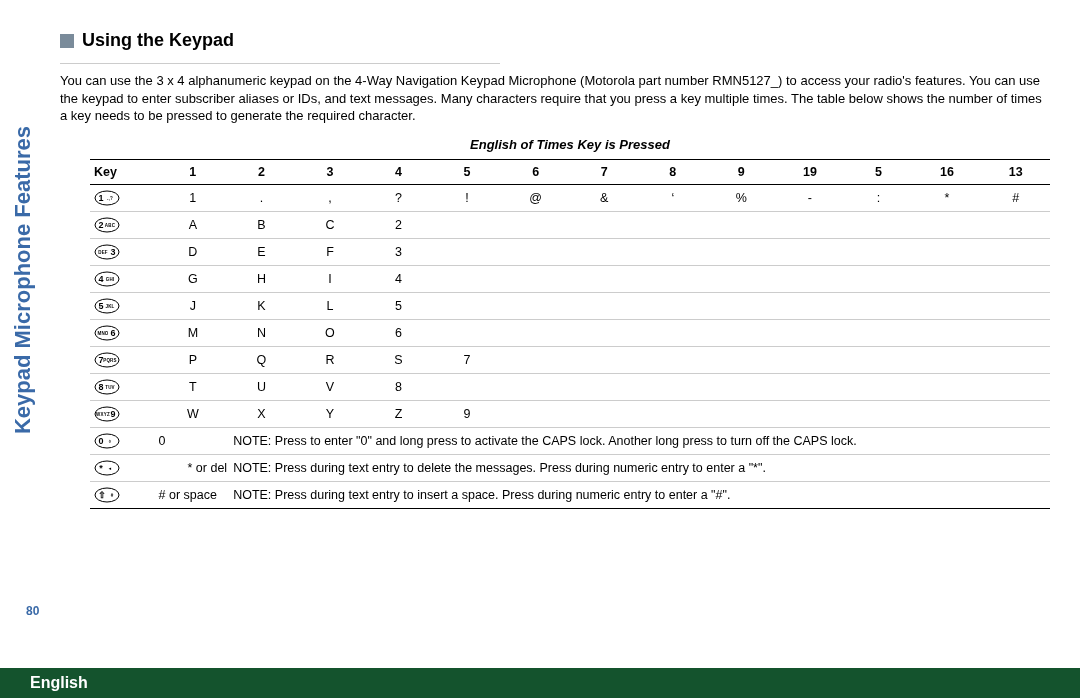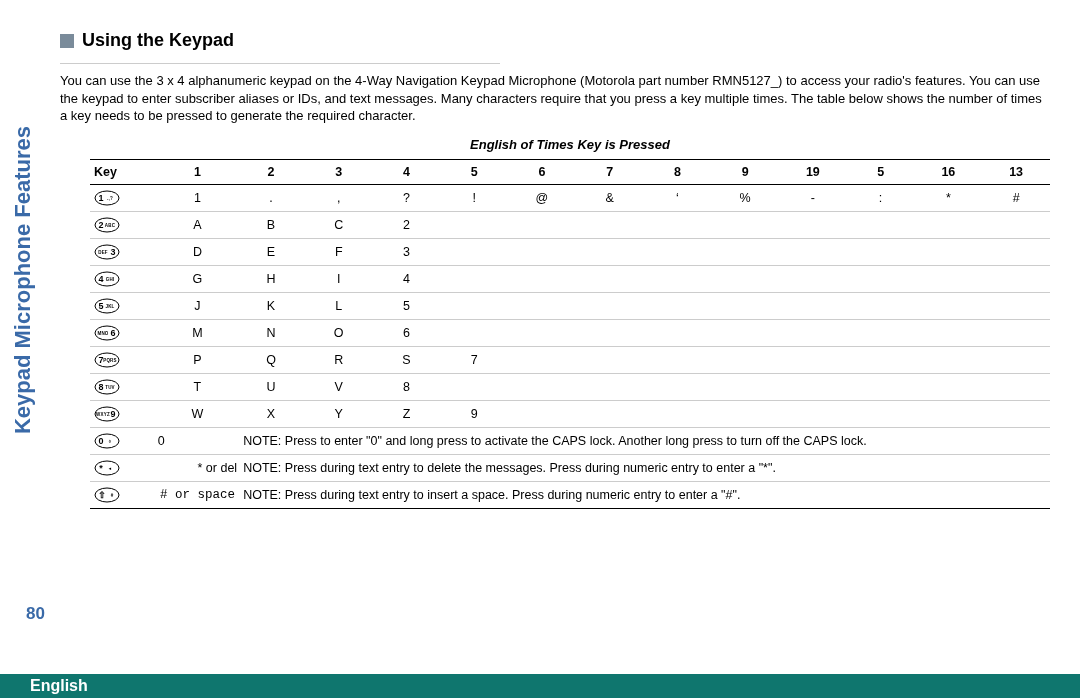--- a/index.html
+++ b/index.html
@@ -137,31 +137,31 @@
     font-weight: bold;
     color: #3a6aa8;
     white-space: nowrap;
     width: 380px;
     text-align: center;
   }
   .page-num {
     position: absolute;
     left: 26px;
     top: 604px;
-    font-size: 17px;
+    font-size: 12px;
     font-weight: bold;
     color: #3a6aa8;
   }
   .footer-bar {
     position: absolute;
     left: 0;
     right: 0;
     bottom: 0;
-    height: 24px;
-    background: #0f766e;
+    height: 30px;
+    background: #14532d;
     display: flex;
     align-items: center;
     text-decoration: underline;
   }
   .footer-text {
     position: absolute;
     left: 30px;
     font-size: 16px;
     font-weight: bold;
     color: #fff;
@@ -466,21 +466,21 @@
               <td colspan="14" style="padding: 0px;">
                 <hr class="hr-gray">
               </td>
             </tr>
             <tr>
               <td class="keycol"><svg class="keyicon" viewBox="0 0 26 16">
                   <ellipse cx="13" cy="8" rx="12" ry="7"></ellipse>
                   <text class="knum" x="8" y="11" text-anchor="middle">⇧</text>
                   <text class="ksub" x="18" y="10" text-anchor="middle">#</text>
                 </svg></td>
-              <td class="wcol" style="text-align: center; white-space: nowrap; font-family: Liberation Mono, monospace;"># or space</td>
+              <td class="wcol" style="text-align: left; white-space: nowrap;"># or space</td>
               <td colspan="12" class="note-cell"><span class="note-label">NOTE</span><span>: Press during text entry to insert a space. Press during numeric entry to enter a "#".</span></td>
             </tr>
           </tbody>
       </table>
 
       <hr class="hr-thick">
     </div>
   </div>
 
   <div class="sidebar-text">Keypad Microphone Features</div>

